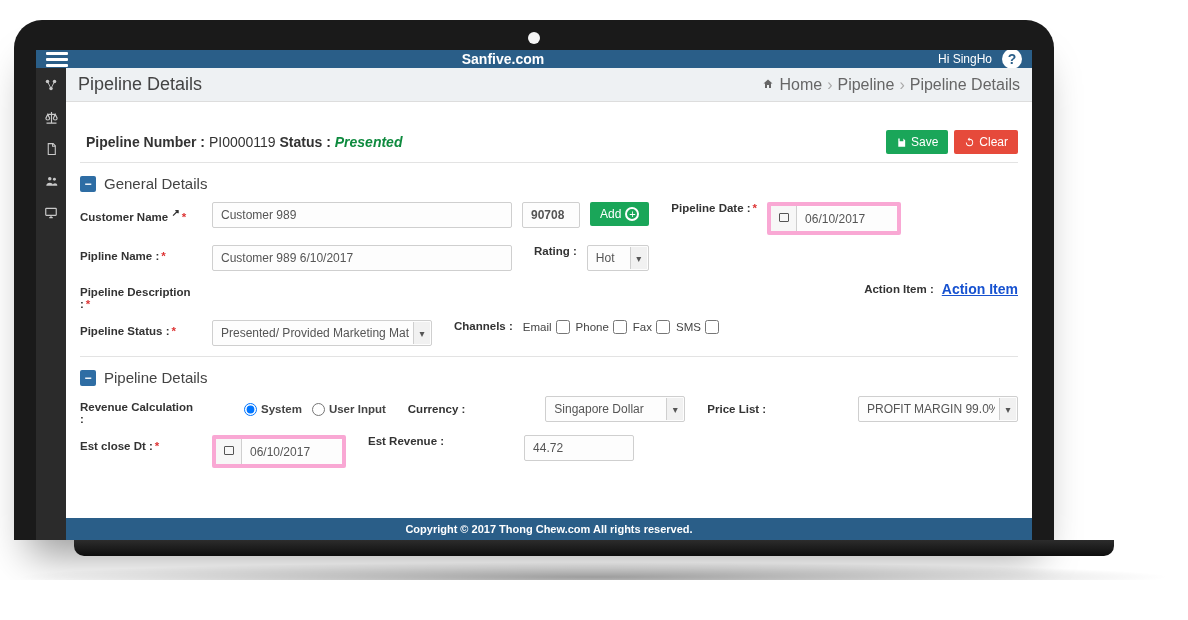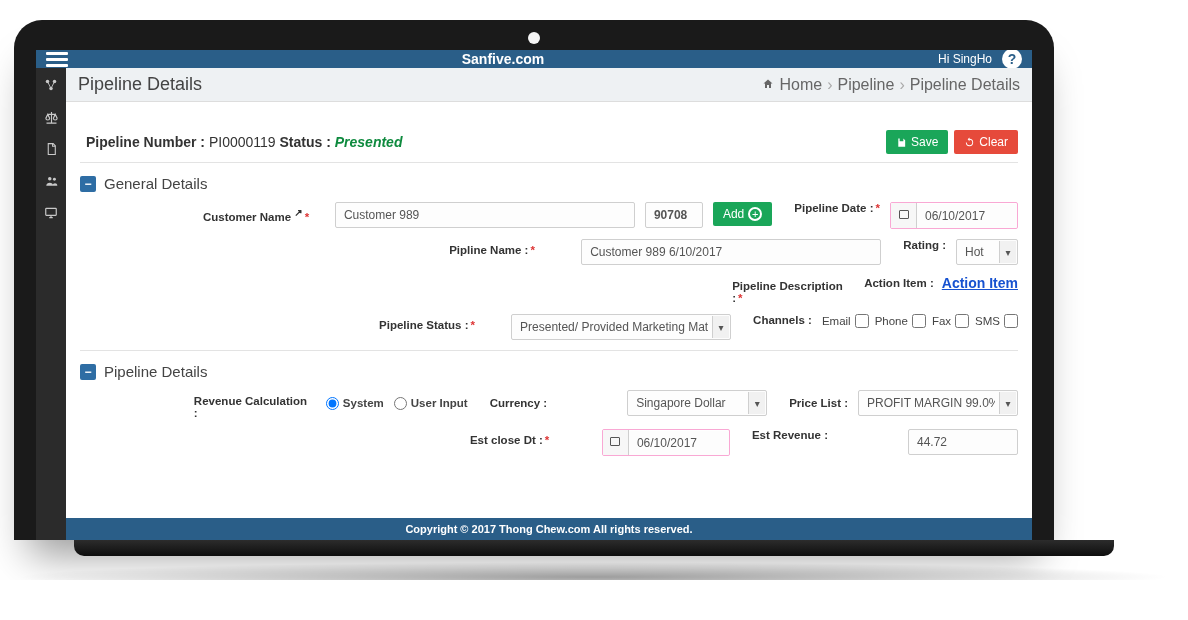--- a/index.html
+++ b/index.html
@@ -47,42 +47,42 @@
 .btn { border: none; color: #fff; font-size: 12px; padding: 5px 10px; border-radius: 2px; cursor: pointer; display: inline-flex; align-items: center; gap: 4px; }
 .btn-save { background: #1aa659; margin-left: auto; }
 .btn-clear { background: #e64a3b; margin-left: 6px; }
 
 .section-header { display: flex; align-items: center; gap: 8px; margin: 12px 0 10px 0; }
 .collapse-box { width: 16px; height: 16px; background: #2e6da4; color: #fff; border-radius: 2px; display: flex; align-items: center; justify-content: center; font-size: 12px; font-weight: bold; cursor: pointer; line-height: 1; }
 .section-title { font-size: 15px; color: #444; }
 
 .divider { border: none; border-top: 1px solid #e3e3e3; margin: 10px 0; }
 
-.form-grid { display: flex; flex-direction: column; gap: 10px; font-size: 12px; color: #444; align-items: flex-end; }
+.form-grid { display: flex; flex-direction: column; gap: 10px; font-size: 12px; color: #444; }
 .row { display: flex; align-items: flex-start; gap: 12px; }
 .lbl { width: 120px; font-weight: bold; color: #333; padding-top: 5px; font-size: 11.5px; }
 .req { color: #d33; margin-left: 2px; }
 .field-area { flex: 1; display: flex; align-items: flex-start; gap: 10px; flex-wrap: wrap; }
 
 input[type=text], textarea, select {
   border: 1px solid #cfcfcf; border-radius: 2px; background: #fdfdfd; padding: 5px 8px; font-size: 12px; color: #555; font-family: inherit;
 }
 .input-lg { width: 300px; }
 .input-sm { width: 58px; text-align: left; font-weight: bold; }
 .input-date { width: 100px; padding-left: 6px; }
 textarea { width: 420px; height: 60px; resize: both; }
 select { appearance: none; padding-right: 22px; }
 .select-wrap { position: relative; display: inline-flex; }
 .select-wrap::after { content: '▾'; position: absolute; right: 2px; top: 2px; bottom: 2px; width: 16px; display: flex; align-items: center; justify-content: center; font-size: 10px; color: #555; border-left: 1px solid #cfcfcf; background: #f1f1f1; pointer-events: none; }
 
 .btn-add { background: #1aa659; }
 .plus-circle { width: 14px; height: 14px; border-radius: 50%; border: 2px solid #fff; display: inline-flex; align-items: center; justify-content: center; font-size: 11px; line-height: 1; }
 
 .inline-label { font-weight: bold; color: #333; font-size: 11.5px; margin-left: 12px; white-space: nowrap; }
-.date-group { display: inline-flex; align-items: center; border: 1px solid #f9a8d4; border-radius: 2px; overflow: hidden; }
+.date-group { display: inline-flex; align-items: center; border: 4px solid #f9a8d4; border-radius: 2px; overflow: hidden; }
 .date-group .cal { width: 26px; text-align: center; font-size: 12px; color: #555; border-right: 1px solid #cfcfcf; background: #f7f7f7; padding: 5px 0; }
 .date-group input { border: none; }
 
 .link { color: #1752d0; text-decoration: underline; font-weight: bold; cursor: pointer; font-size: 14px; }
 
 .check-row { display: flex; align-items: center; gap: 6px; }
 .check-row label { display: flex; align-items: center; gap: 4px; font-size: 11.5px; }
 input[type=checkbox] { width: 14px; height: 14px; border: 1px solid #aaa; cursor: pointer; }
 input[type=radio] { cursor: pointer; }
 
@@ -271,21 +271,21 @@
 
           <div class="section-header">
             <div class="collapse-box">−</div>
             <div class="section-title">Pipeline Details</div>
           </div>
 
           <div class="form-grid">
             <div class="row">
               <div class="lbl">Revenue Calculation :</div>
               <div class="field-area" style="align-items:center;">
-                <label style="display:flex;align-items:center;gap:4px;font-size:11.5px;font-weight:bold;">
+                <label style="display:flex;align-items:center;gap:4px;font-size:11.5px;font-weight:bold;margin-left:32px;">
                       <input type="radio" name="rc" checked="" style=""> 
                       <span>System</span>
                     </label>
                 <label style="display:flex;align-items:center;gap:4px;font-size:11.5px;font-weight:bold;">
                       <input type="radio" name="rc" style=""> 
                       <span>User Input</span>
                     </label>
                 <span class="inline-label">Currency :</span>
                 <span style="margin-left:70px;" class="select-wrap">
                       <select style="width:140px"><option>Singapore Dollar</option></select>

